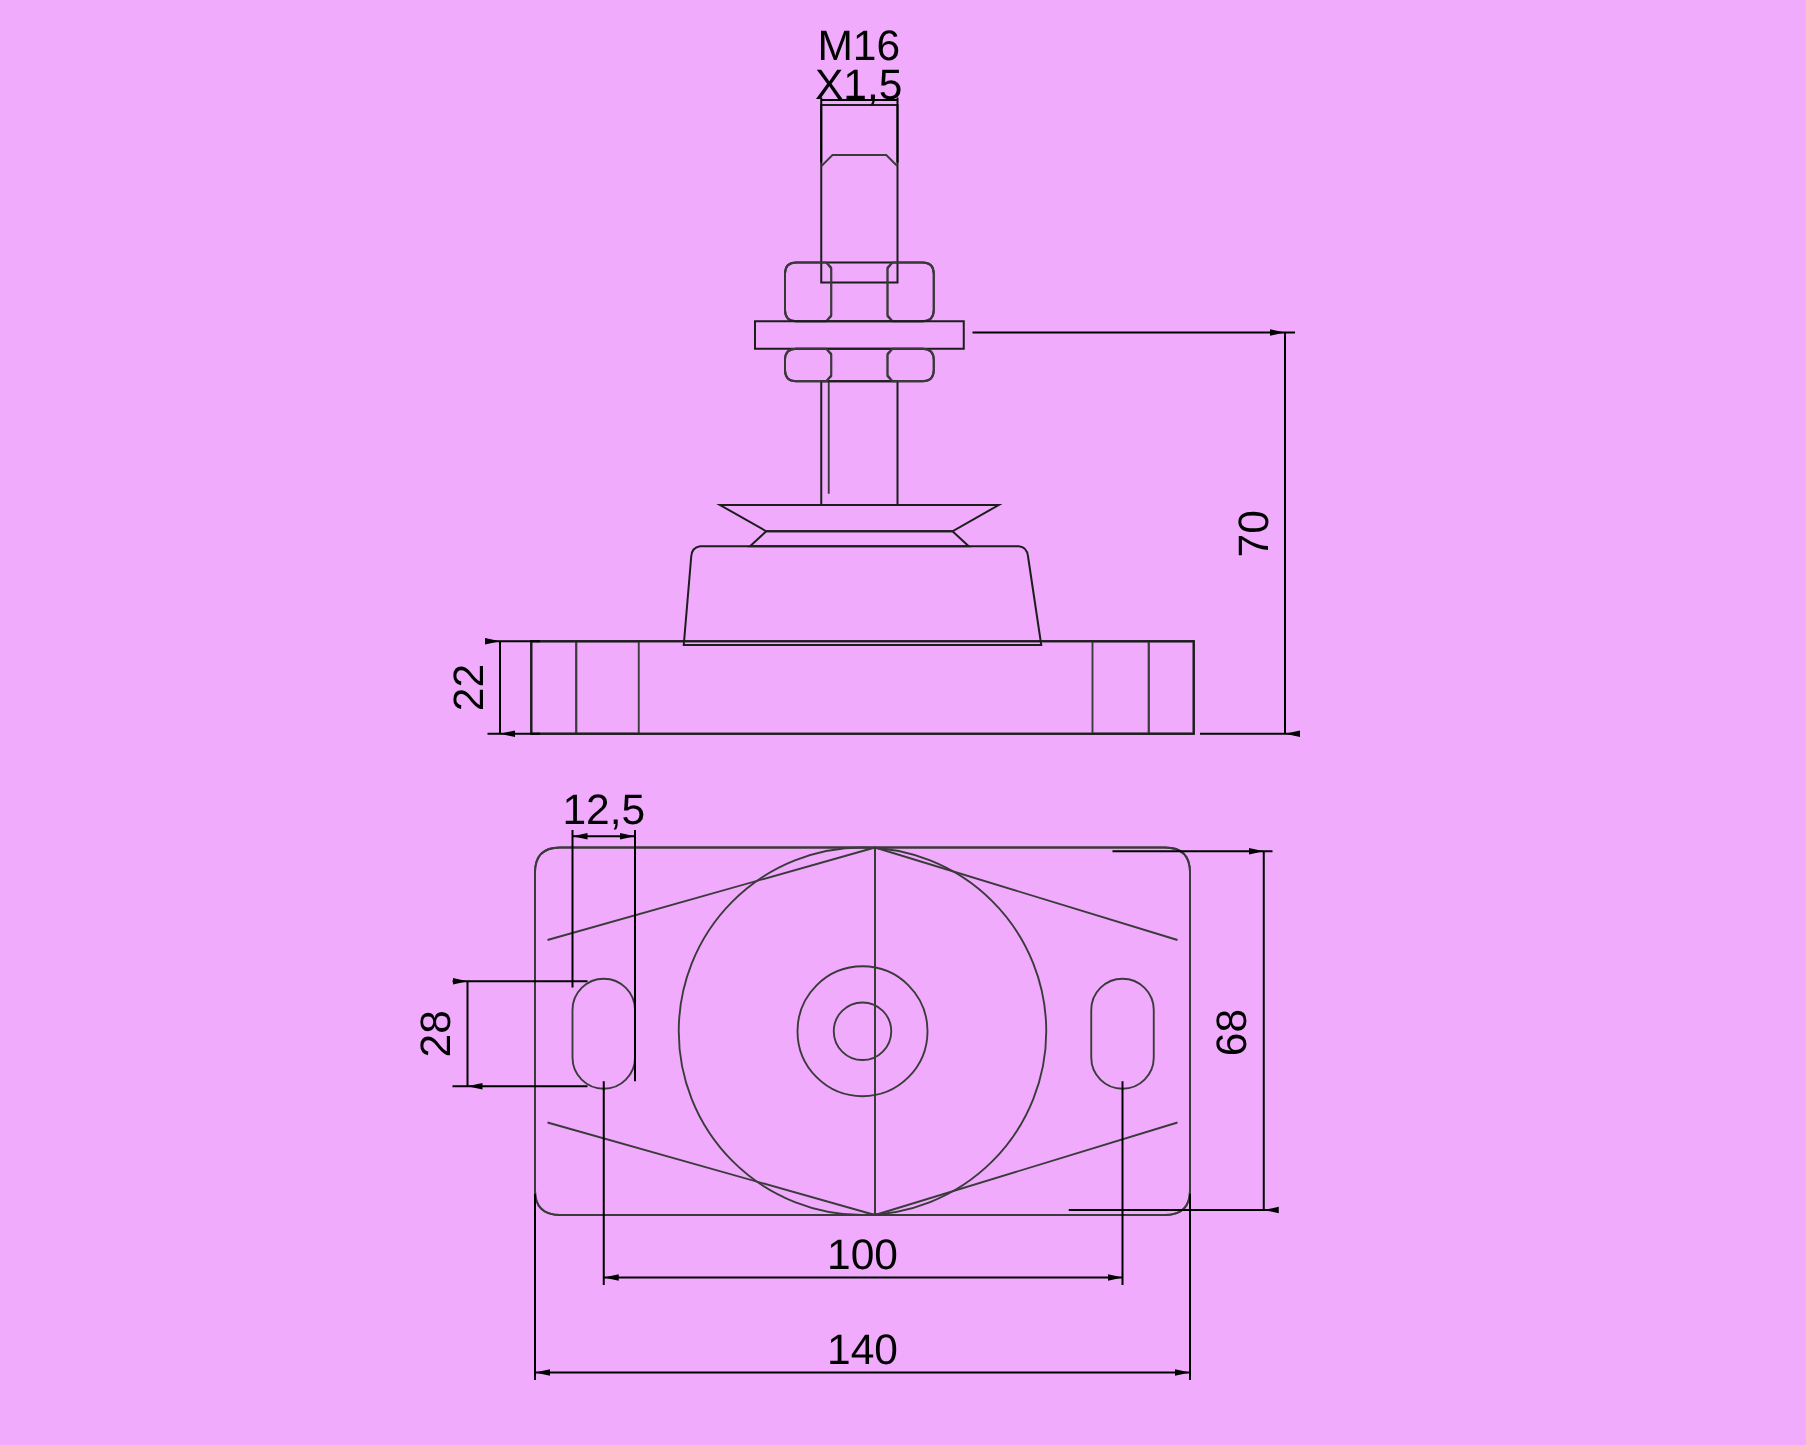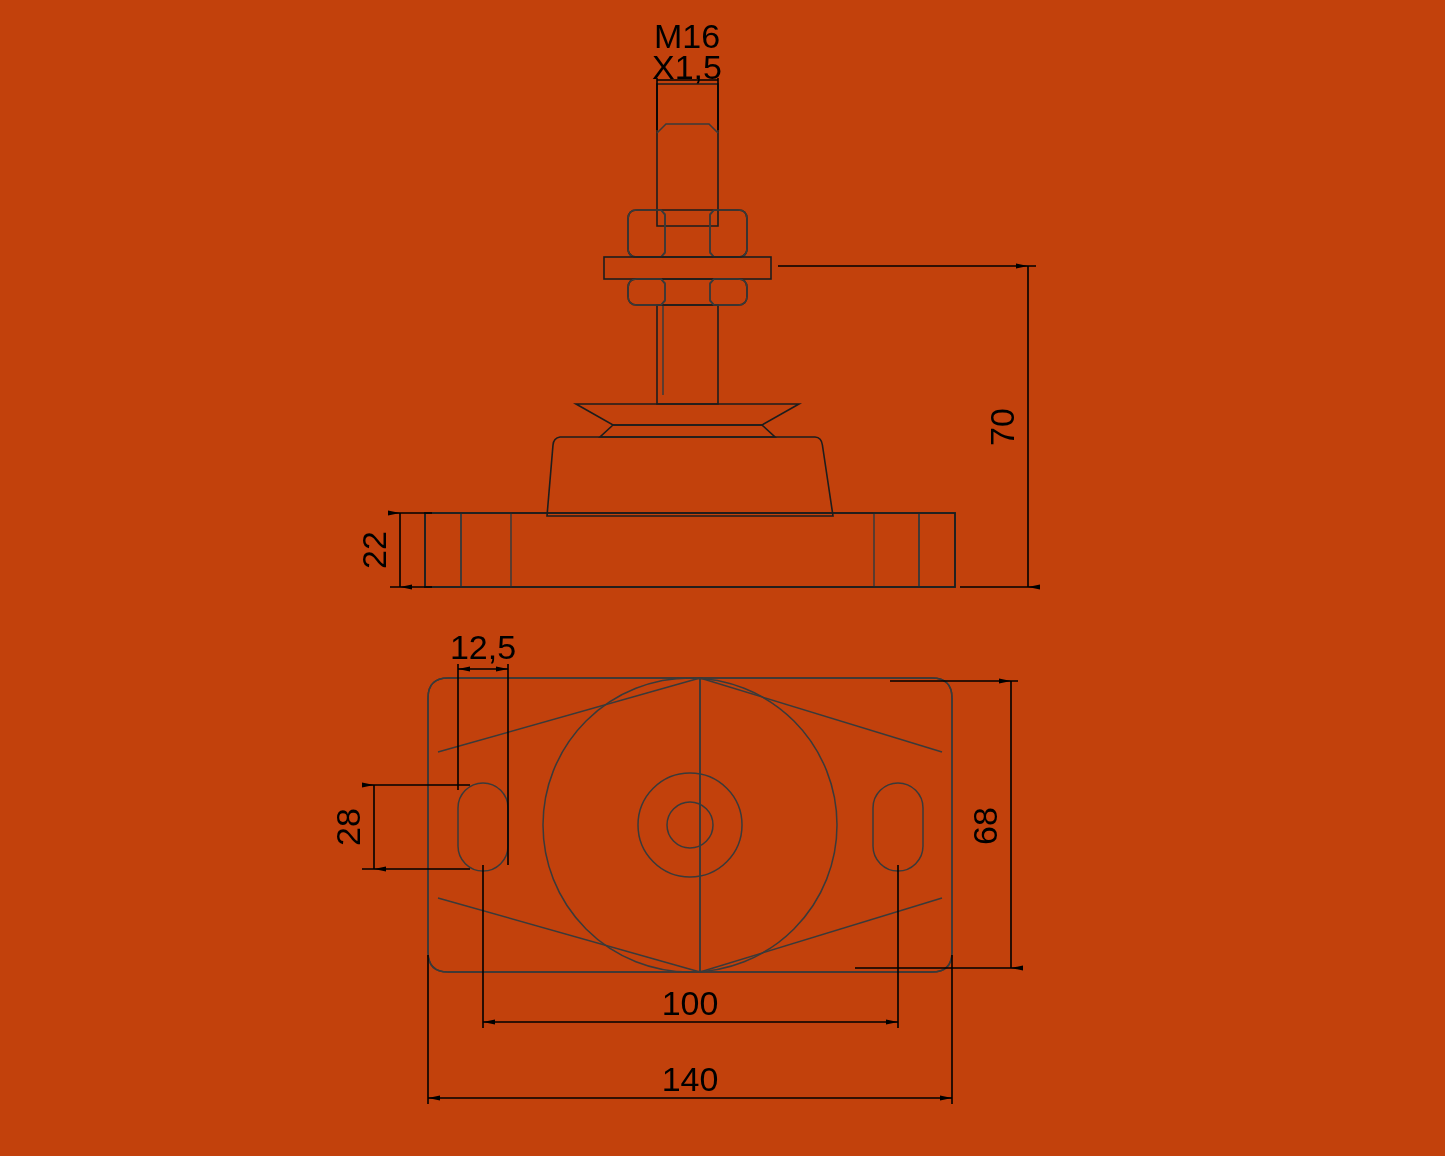--- a/index.html
+++ b/index.html
@@ -7,21 +7,21 @@
     padding: 0;
     background: #ffffff;
   }
   body {
     font-family: "Liberation Sans", sans-serif;
   }
   #sheet {
     position: relative;
     width: 1445px;
     height: 1156px;
-    background: #c2410c;
+    background: #f0abfc;
     overflow: hidden;
   }
   #sheet svg {
     display: block;
     width: 1445px;
     height: 1156px;
   }
   .dimtext-lg {
     font-family: "Liberation Sans", sans-serif;
     font-size: 34px;

